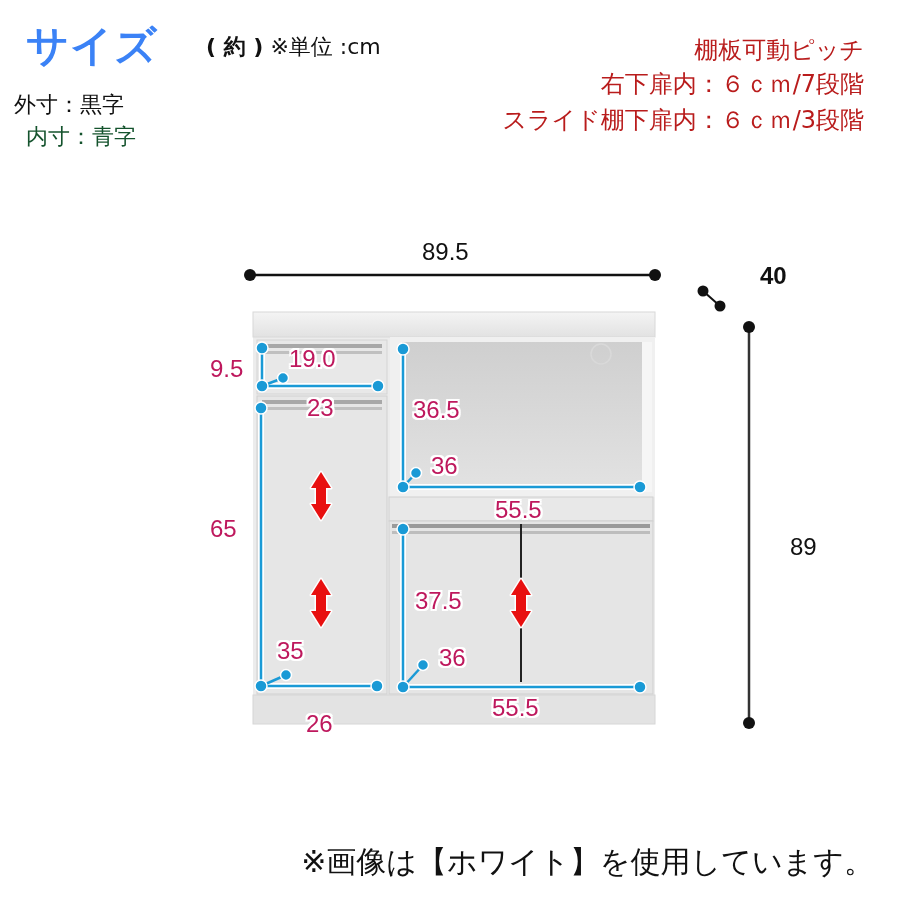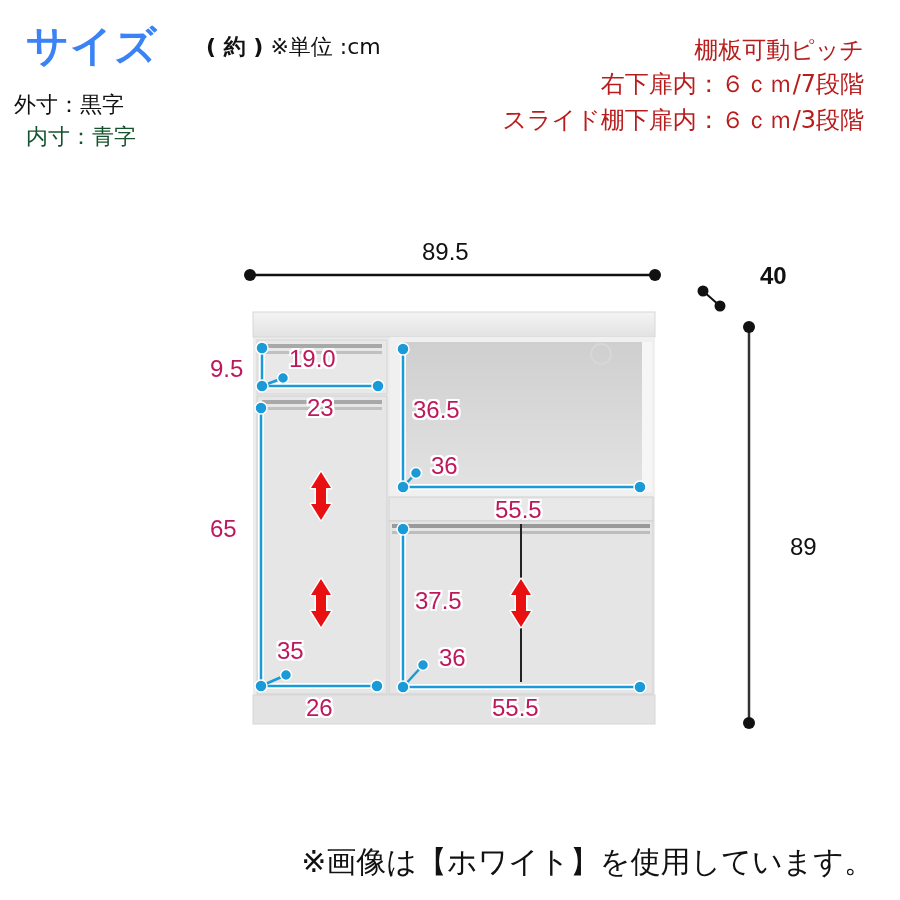--- a/index.html
+++ b/index.html
@@ -163,21 +163,21 @@
 <div class="black-label" style="left:422px; top:238px;">89.5</div>
 <div class="black-label" style="left:760px; top:262px;font-weight:bold;">40</div>
 <div class="black-label" style="left:790px; top:505px;margin-top:28px;">89</div>
 
 <div class="blue-label" style="left:210px; top:355px;">9.5</div>
 <div class="blue-label" style="left:289px; top:345px;">19.0</div>
 <div class="blue-label" style="left:307px; top:394px;text-align:right;">23</div>
 
 <div class="blue-label" style="left:210px; top:515px;">65</div>
 <div class="blue-label" style="left:277px; top:637px;">35</div>
-<div class="blue-label" style="left:306px; top:694px;">26</div>
+<div class="blue-label" style="left:306px; top:710px;">26</div>
 
 <div class="blue-label" style="left:413px; top:396px;">36.5</div>
 <div class="blue-label" style="left:431px; top:452px;">36</div>
 <div class="blue-label" style="left:495px; top:496px;">55.5</div>
 
 <div class="blue-label" style="left:415px; top:587px;">37.5</div>
 <div class="blue-label" style="left:439px; top:644px;">36</div>
 <div class="blue-label" style="left:492px; top:694px;">55.5</div>
 
 <div class="abs footnote">※画像は【ホワイト】を使用しています。</div>

